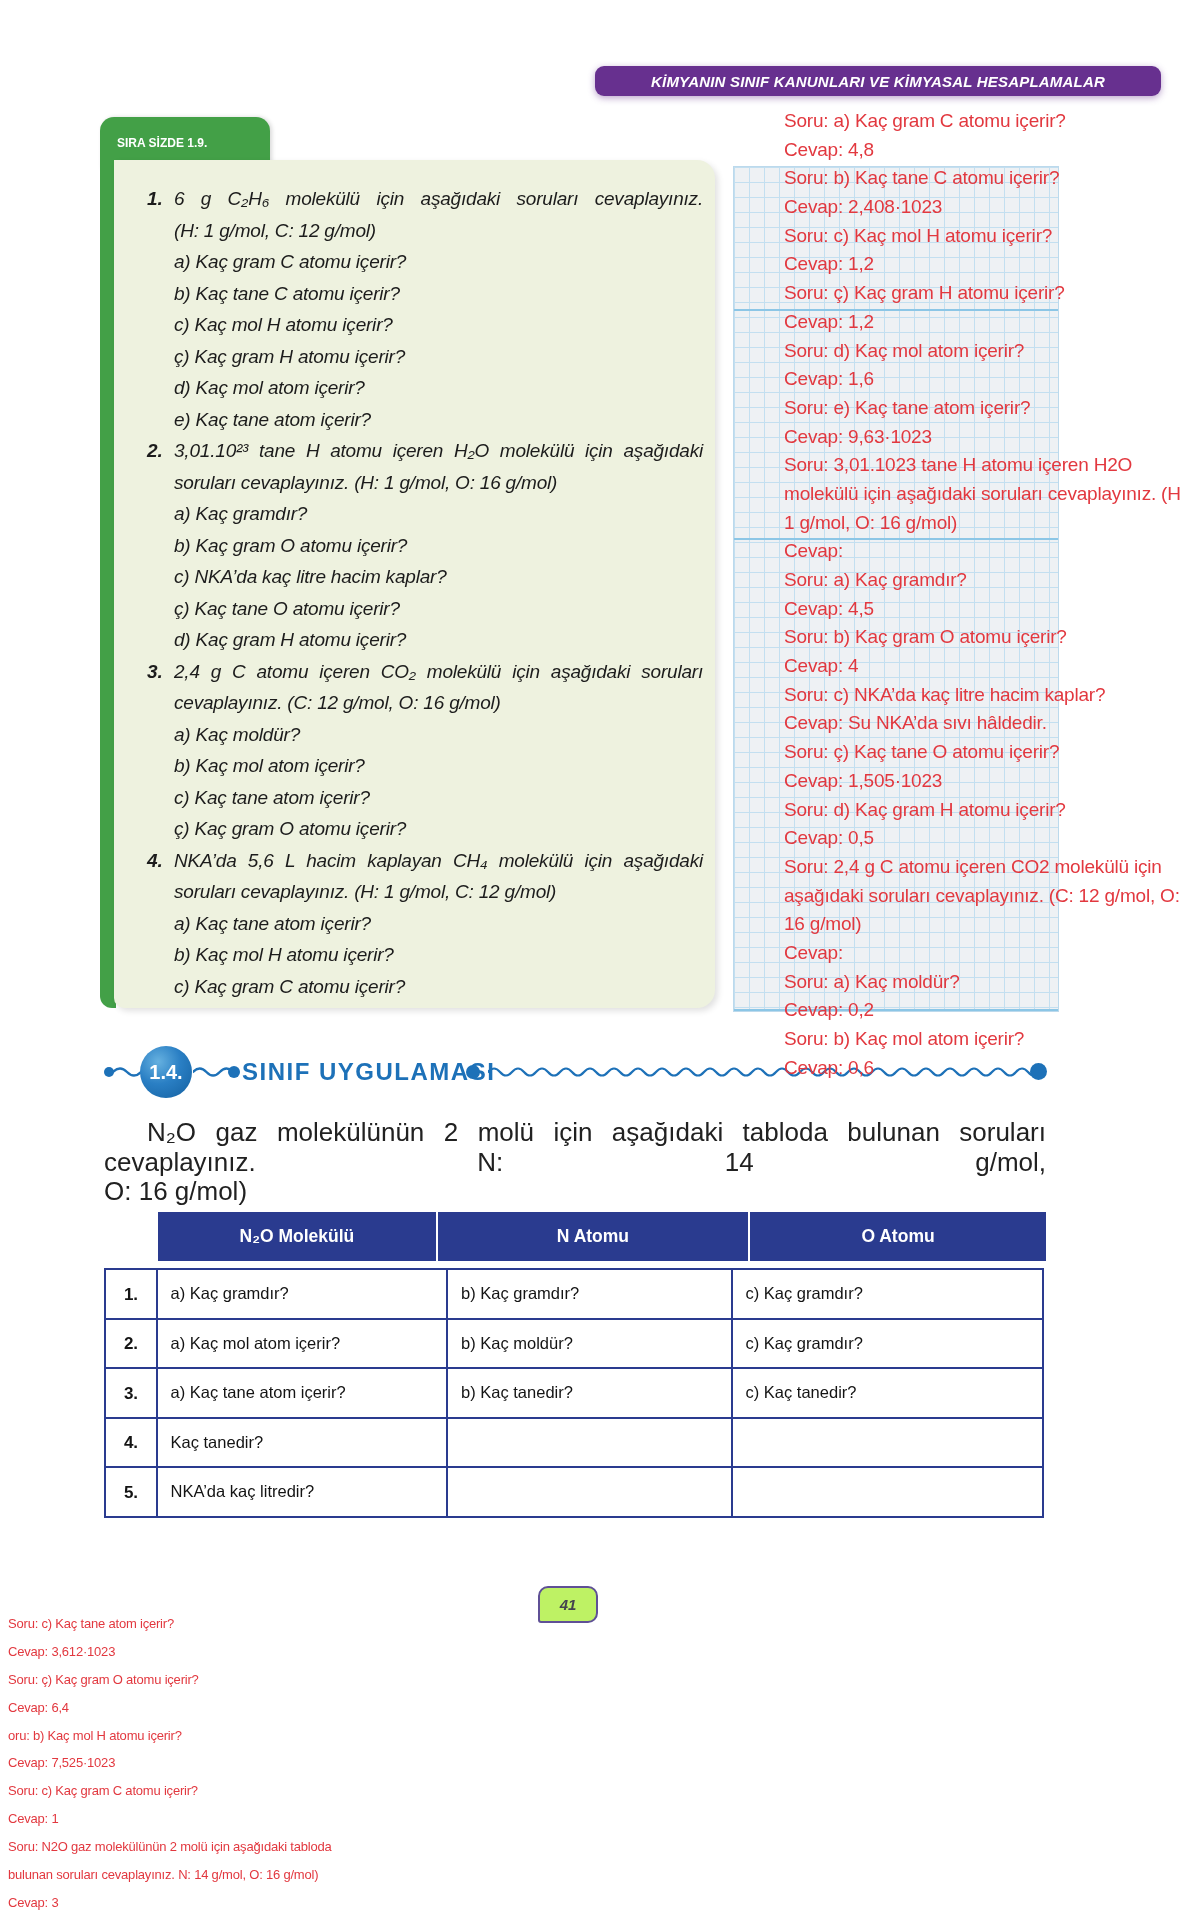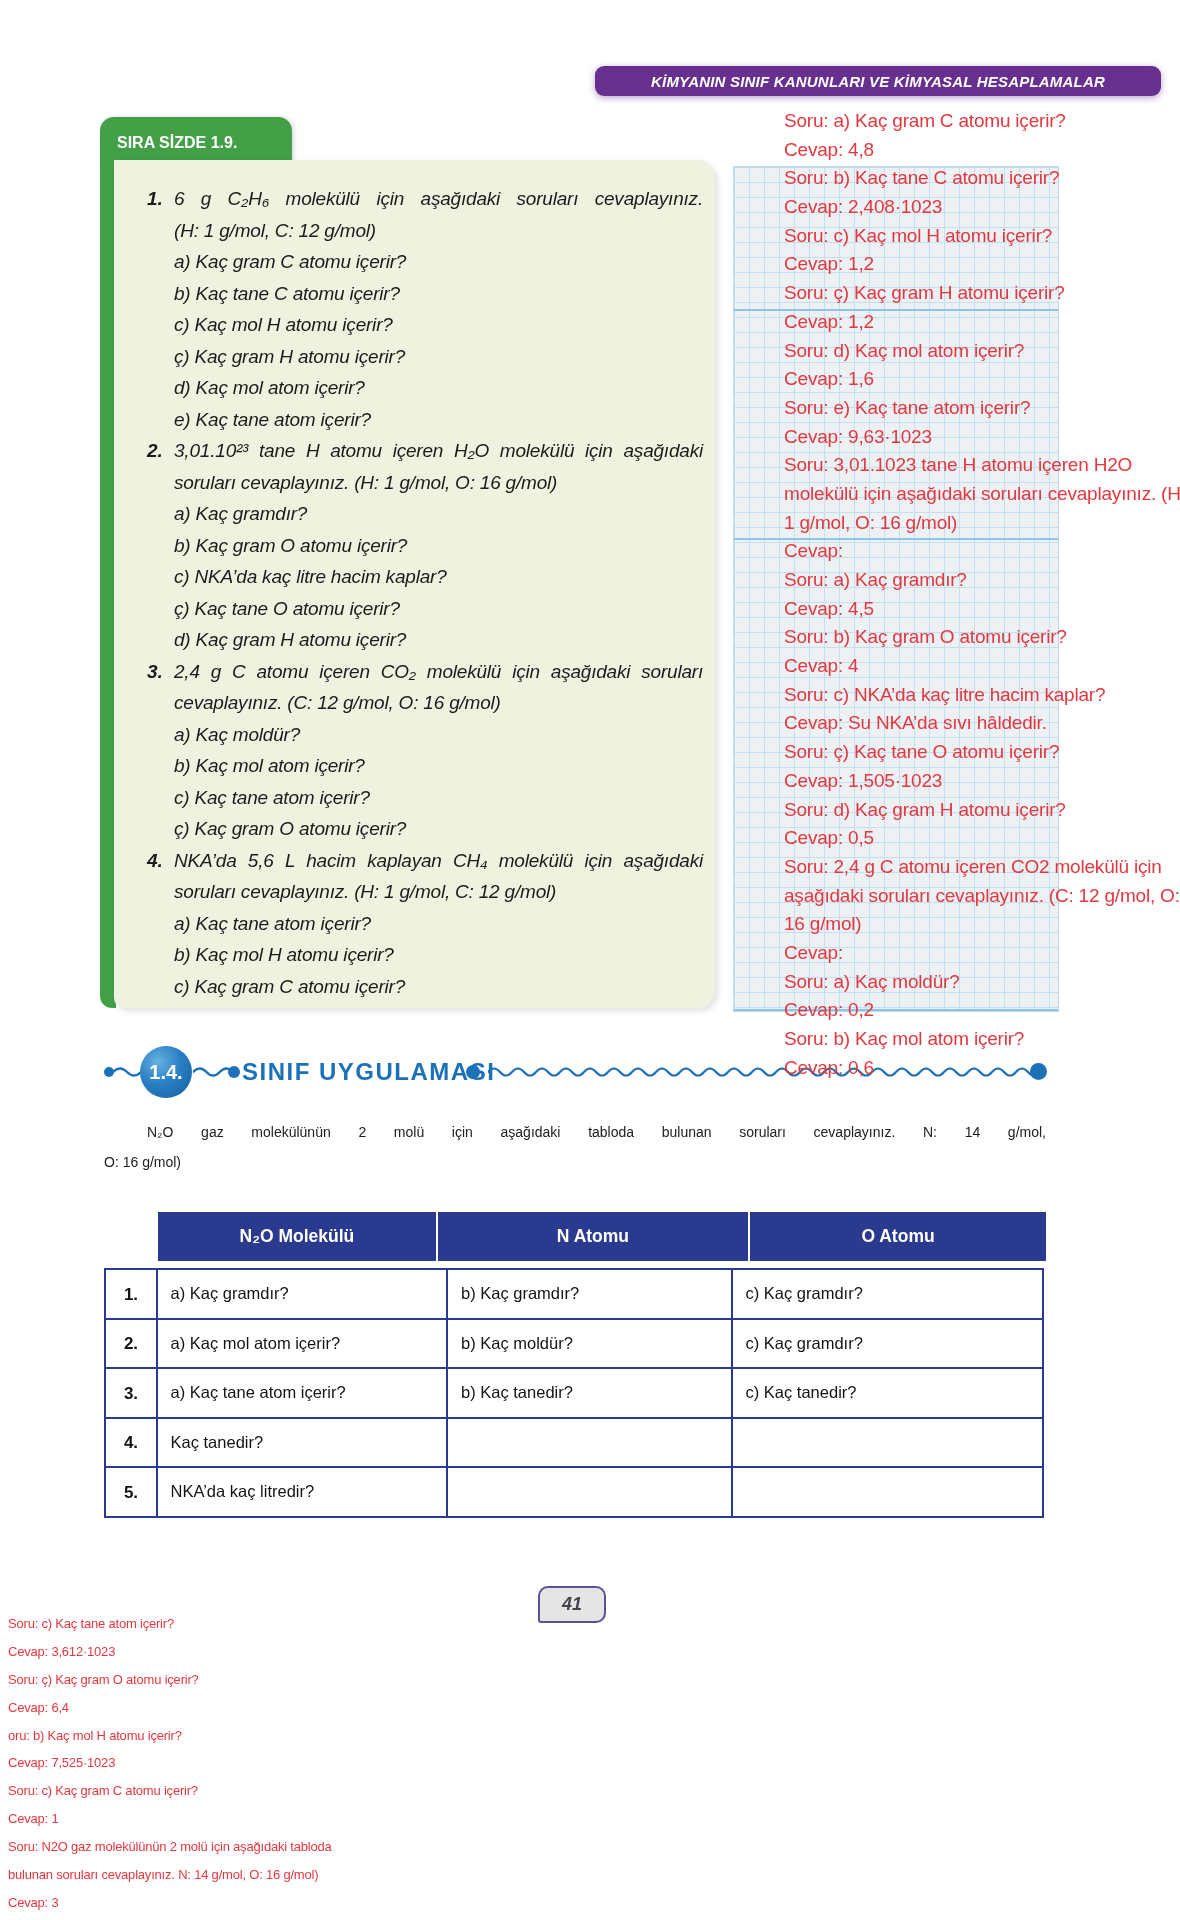--- a/index.html
+++ b/index.html
@@ -6,22 +6,22 @@
   #page{position:relative;width:1180px;height:1920px;background:#ffffff;overflow:hidden;
         font-family:"Liberation Sans","DejaVu Sans",sans-serif;}
 
   
   .banner{position:absolute;left:595px;top:66px;width:566px;height:30px;background:#67308f;
           border-radius:9px;display:flex;align-items:center;justify-content:center;
           color:#fff;font-style:italic;font-weight:bold;font-size:15px;letter-spacing:.2px;
           box-shadow:0 2px 7px rgba(103,48,143,.45);}
 
   
-  .sira-tab{position:absolute;left:100px;top:117px;width:192px;height:52px;background:#43a047;
-            border-radius:14px 14px 0 0;color:#fff;font-weight:bold;font-size:16px;
+  .sira-tab{position:absolute;left:100px;top:117px;width:170px;height:52px;background:#43a047;
+            border-radius:14px 14px 0 0;color:#fff;font-weight:bold;font-size:12px;
             display:flex;align-items:center;padding-left:17px;box-sizing:border-box;z-index:1;
             box-shadow:2px 0 4px rgba(0,0,0,.15);}
   .sira-bar{position:absolute;left:100px;top:150px;width:16px;height:858px;background:#43a047;
             border-radius:0 0 0 12px;z-index:1;}
   .sira-box{position:absolute;left:114px;top:160px;width:601px;height:848px;background:#eef2df;
             border-radius:0 18px 18px 10px;z-index:2;box-sizing:border-box;
             padding:23px 12px 0 33px;box-shadow:3px 3px 6px rgba(0,0,0,.12);}
   .question{display:flex;font-style:italic;color:#1c1c1c;}
   .qnum{width:27px;flex:none;font-weight:bold;font-size:19px;line-height:31.5px;}
   .qlines{flex:1;min-width:0;}
@@ -43,21 +43,21 @@
   .dot{position:absolute;border-radius:50%;background:#1d71b8;}
   .sinif-circle{position:absolute;left:40px;top:0;width:52px;height:52px;border-radius:50%;
                 background:radial-gradient(circle at 35% 30%,#66b1e0 0%,#2a7fc4 45%,#135f9f 100%);
                 color:#fff;font-weight:bold;font-size:20px;display:flex;align-items:center;justify-content:center;}
   .sinif-title{position:absolute;left:142px;top:12px;color:#1d71b8;font-weight:bold;font-size:24px;
                letter-spacing:1.5px;white-space:nowrap;}
   .wave{position:absolute;top:19px;}
 
   
   .uyg-intro{position:absolute;left:104px;top:1118px;width:942px;color:#212121;
-             font-size:14px;line-height:29.5px;}
+             font-size:26px;line-height:29.5px;}
   .intro1{display:block;text-indent:43px;text-align:justify;text-align-last:justify;}
   .intro2{display:block;}
 
   
   .uyg-table{position:absolute;left:104px;top:1212px;width:942px;}
   .thead{margin-left:54px;display:flex;height:49px;background:#2a3b8f;}
   .th{box-sizing:border-box;display:flex;align-items:center;justify-content:center;
       color:#fff;font-weight:bold;font-size:17.5px;}
   .th+.th{border-left:2px solid #fff;}
   .th.c1{width:291px;} .th.c2{width:327px;} .th.c3{width:312px;}
@@ -65,24 +65,24 @@
   .trow{display:flex;}
   .trow + .trow{margin-top:-2.5px;}
   .td{box-sizing:border-box;border:2.5px solid #2a3b8f;height:52px;background:#fff;
       font-size:16.5px;line-height:47px;padding-left:13px;white-space:nowrap;overflow:hidden;color:#141414;}
   .td + .td{margin-left:-2.5px;}
   .td.num{width:54px;padding:0;display:flex;align-items:center;justify-content:center;
           font-weight:bold;font-size:17px;}
   .td.c1{width:293px;} .td.c2{width:287px;} .td.c3{width:313px;}
 
   
-  .badge{position:absolute;left:538px;top:1586px;width:68px;height:37px;background:#e5e5e5;
+  .badge{position:absolute;left:538px;top:1586px;width:60px;height:37px;background:#bef264;
          border:2.5px solid #5f5096;border-radius:10px 10px 10px 3px;box-sizing:border-box;
          display:flex;align-items:center;justify-content:center;
-         font-style:italic;font-weight:bold;font-size:18px;color:#44444e;}
+         font-style:italic;font-weight:bold;font-size:15px;color:#44444e;}
 
   
   .answers-bottom{position:absolute;left:8px;top:1610px;z-index:2;color:#e2383f;}
   .bline{font-size:13px;height:27.9px;line-height:27.9px;white-space:nowrap;letter-spacing:-.2px;}
 </style>
 </head>
 <body>
 
 <div id="page">
 

